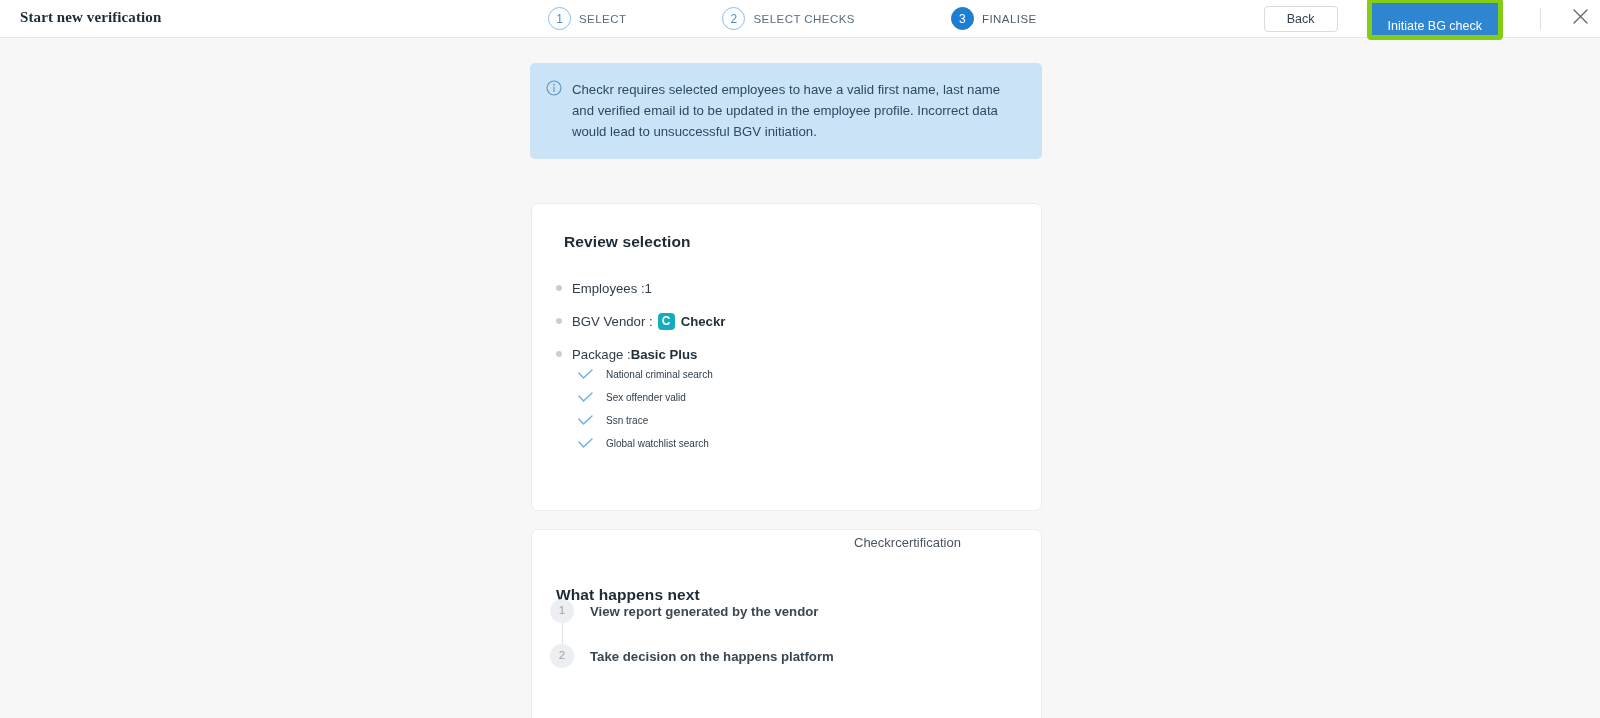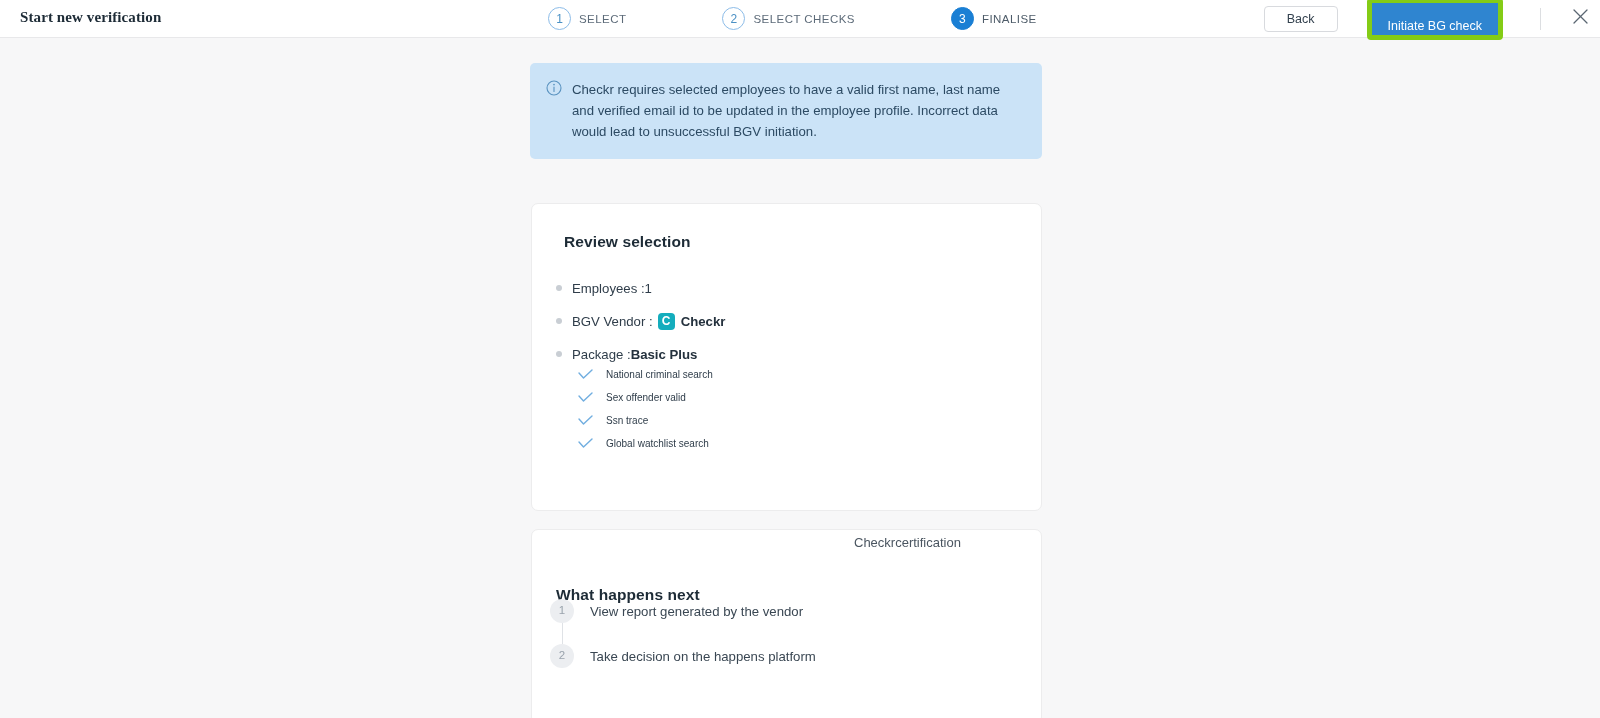--- a/index.html
+++ b/index.html
@@ -287,20 +287,21 @@
     top: 24px;
     width: 1px;
     height: 21px;
     background: #dfe2e6;
     z-index: 1;
   }
   .next-step-text {
     margin-left: 16px;
     font-size: 13.2px;
     color: #3a4753;
+    font-weight: bold;
   }
 </style>
 </head>
 <body>
 
 <div class="header">
   <div class="header-title">Start new verification</div>
 
   <div class="stepper">
     <div class="step">

